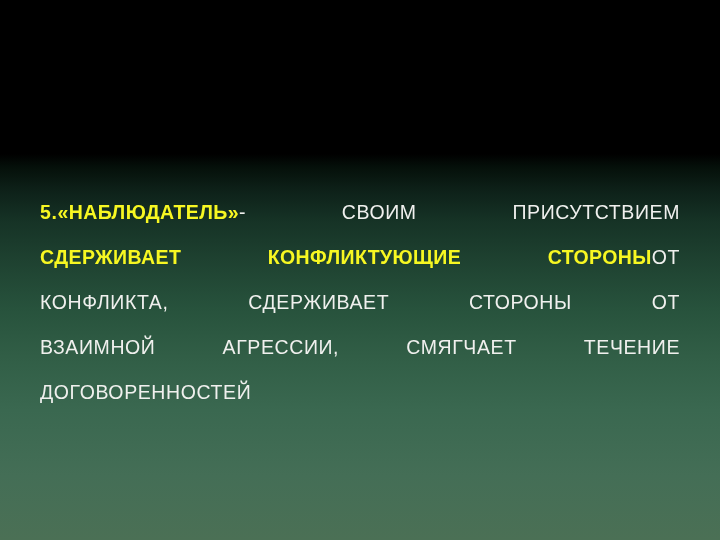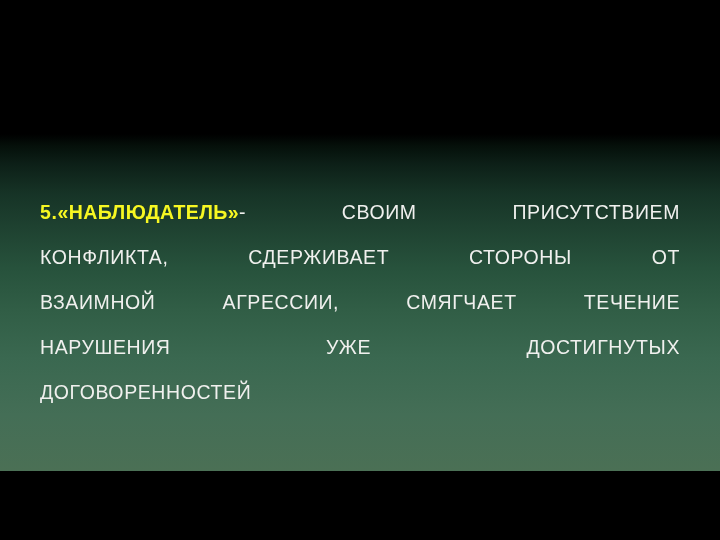--- a/index.html
+++ b/index.html
@@ -4,21 +4,21 @@
 <title>Slide</title>
 <style>
   html, body {
     margin: 0;
     padding: 0;
     background: #000;
   }
   #slide {
     position: relative;
     width: 720px;
-    height: 471px;
+    height: 540px;
     overflow: hidden;
     font-family: "Liberation Sans", "DejaVu Sans", sans-serif;
     
     background: linear-gradient(to bottom,
         #000000   0%,
         #000000   28.5%,
         #05100a   31%,
         #0d2018   35%,
         #163326   41%,
         #1e4130   48%,
@@ -75,24 +75,24 @@
 </style>
 </head>
 <body>
 
 <div id="slide">
 
   <div id="body-text">
 
     <span class="line" style="word-spacing: 0px;"><span class="num">5.</span><span class="gap">&nbsp;&nbsp;</span><span class="hl">«НАБЛЮДАТЕЛЬ»</span><span class="gap">&nbsp;</span><span class="plain">- СВОИМ ПРИСУТСТВИЕМ</span></span>
 
+    <span class="line" style="word-spacing: 0px;"><span class="hl">СДЕРЖИВАЕТ КОНФЛИКТУЮЩИЕ СТОРОНЫ</span><span class="gap">&nbsp;</span><span class="plain">ОТ</span></span>
 
     <span class="line" style="word-spacing: 0px;"><span class="plain">КОНФЛИКТА, СДЕРЖИВАЕТ СТОРОНЫ ОТ</span></span>
 
     <span class="line" style="word-spacing: 0px;"><span class="plain">ВЗАИМНОЙ АГРЕССИИ, СМЯГЧАЕТ ТЕЧЕНИЕ</span></span>
 
-    <span class="line" style="word-spacing: 0px;"><span class="plain">НАРУШЕНИЯ УЖЕ ДОСТИГНУТЫХ</span></span>
 
     <span class="line last"><span class="plain">ДОГОВОРЕННОСТЕЙ</span></span>
 
   </div>
 
 </div>
 
 </body></html>

